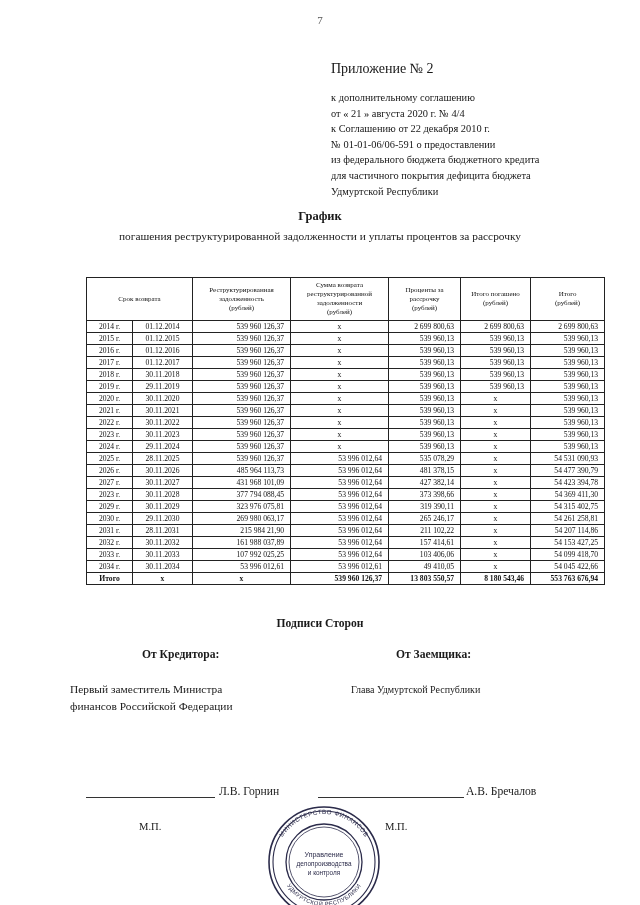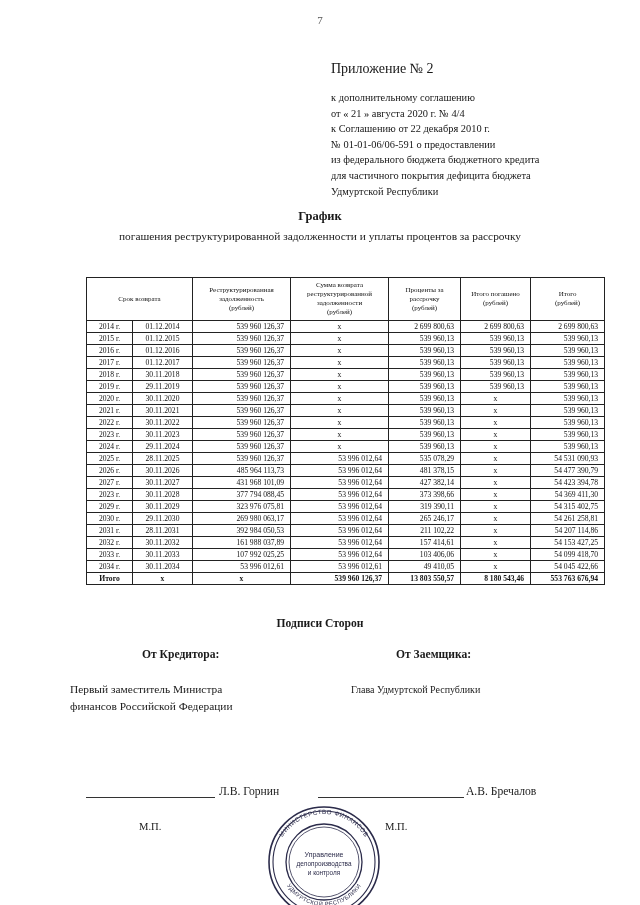--- a/index.html
+++ b/index.html
@@ -421,21 +421,21 @@
           <td>29.11.2030</td>
           <td class="num">269 980 063,17</td>
           <td class="num">53 996 012,64</td>
           <td class="num">265 246,17</td>
           <td class="x-cell">x</td>
           <td class="num">54 261 258,81</td>
         </tr>
         <tr>
           <td>2031 г.</td>
           <td>28.11.2031</td>
-          <td class="num">392 984 050,53</td>
+          <td class="num">215 984 21,90</td>
           <td class="num">53 996 012,64</td>
           <td class="num">211 102,22</td>
           <td class="x-cell">x</td>
           <td class="num">54 207 114,86</td>
         </tr>
         <tr>
           <td>2032 г.</td>
           <td>30.11.2032</td>
           <td class="num">161 988 037,89</td>
           <td class="num">53 996 012,64</td>

